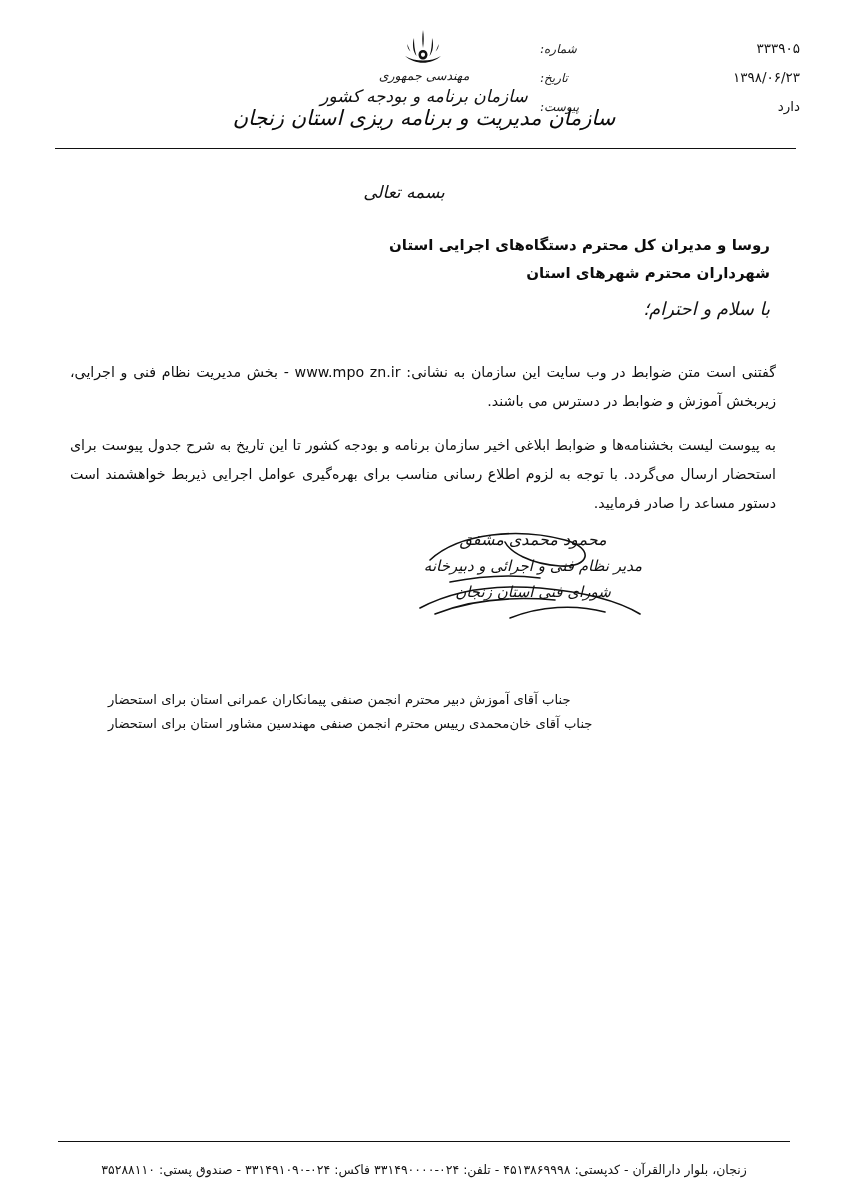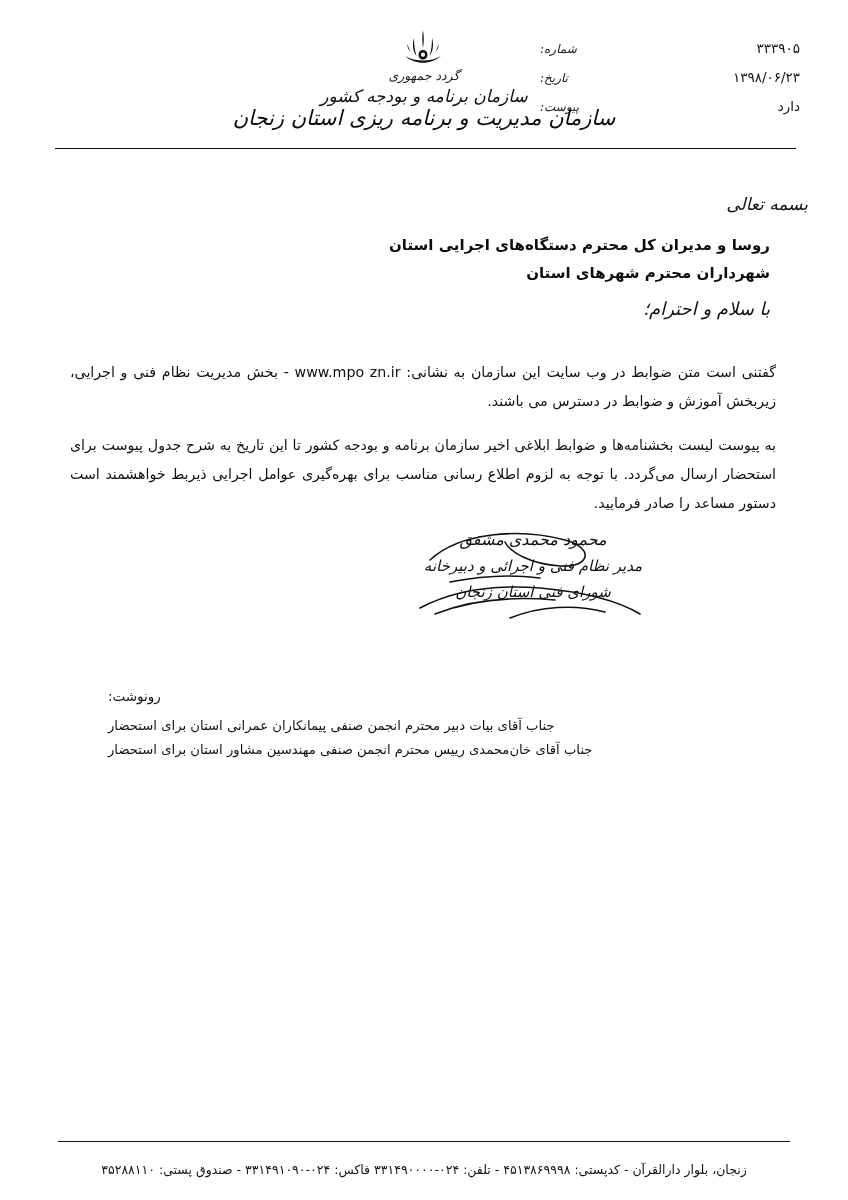--- a/index.html
+++ b/index.html
@@ -102,24 +102,24 @@
     position: absolute;
     top: 148px;
     left: 55px;
     right: 52px;
     border-top: 1.6px solid #111;
   }
 
   
   .basmala {
     position: absolute;
-    top: 194px;
+    top: 182px;
     left: 0;
     right: 0;
-    text-align: right;
+    text-align: center;
     font-family: "DejaVu Serif", serif;
     font-style: italic;
     font-size: 17px;
     color: #111;
     padding-right: 40px;
   }
 
   .addressees {
     position: absolute;
     top: 232px;
@@ -274,21 +274,21 @@
             <path d="M22 4 C21 10 21 16 22 22 C23 16 23 10 22 4 Z"></path>
             <path d="M22 24 C19.5 24 17.5 26 17.5 28.5 C17.5 31.5 19.5 33.5 22 33.5 C24.5 33.5 26.5 31.5 26.5 28.5 C26.5 26 24.5 24 22 24 Z M22 26.6 C23.2 26.6 24 27.5 24 28.6 C24 29.9 23.2 30.9 22 30.9 C20.8 30.9 20 29.9 20 28.6 C20 27.5 20.8 26.6 22 26.6 Z"></path>
             <path d="M13 12 C11 18 12 26 15.5 30 C13.5 24 13 18 13 12 Z"></path>
             <path d="M31 12 C33 18 32 26 28.5 30 C30.5 24 31 18 31 12 Z"></path>
             <path d="M6.5 18 C6 21 7.5 24 9.5 25.5 C8 22.5 7 20.5 6.5 18 Z"></path>
             <path d="M37.5 18 C38 21 36.5 24 34.5 25.5 C36 22.5 37 20.5 37.5 18 Z"></path>
             <path d="M4 30 C14 36 30 36 40 30 C30 39 14 39 4 30 Z"></path>
           </g>
         </svg>
       </span>
-      <div class="org-line-1">گردد جمهوری</div>
+      <div class="org-line-1">مهندسی جمهوری</div>
       <div class="org-line-2">سازمان برنامه و بودجه کشور</div>
       <div class="org-line-3">سازمان مدیریت و برنامه ریزی استان زنجان</div>
     </div>
 
   </div>
 
   <div class="header-rule"></div>
 
   <div class="basmala">بسمه تعالی</div>
 
@@ -315,22 +315,21 @@
           <path d="M60 60 C90 54 120 52 150 56"></path>
         </g>
       </svg>
     </span>
     <div class="sig-name">محمود محمدی مشفق</div>
     <div class="sig-title-1">مدیر نظام فنی و اجرائی و دبیرخانه</div>
     <div class="sig-title-2">شورای فنی استان زنجان</div>
   </div>
 
   <div class="cc-block">
-    <div class="cc-title">رونوشت:</div>
-    <div class="cc-item">جناب آقای بیات دبیر محترم انجمن صنفی پیمانکاران عمرانی استان برای استحضار</div>
+    <div class="cc-item">جناب آقای آموزش دبیر محترم انجمن صنفی پیمانکاران عمرانی استان برای استحضار</div>
     <div class="cc-item">جناب آقای خان‌محمدی رییس محترم انجمن صنفی مهندسین مشاور استان برای استحضار</div>
   </div>
 
   <div class="footer-rule"></div>
   <div class="footer-text">
     <div class="footer-line">زنجان، بلوار دارالقرآن - کدپستی: ۴۵۱۳۸۶۹۹۹۸ - تلفن: ۰۲۴-۳۳۱۴۹۰۰۰۰ فاکس: ۰۲۴-۳۳۱۴۹۱۰۹۰ - صندوق پستی: ۳۵۲۸۸۱۱۰</div>
   </div>
 
 </div>
 

